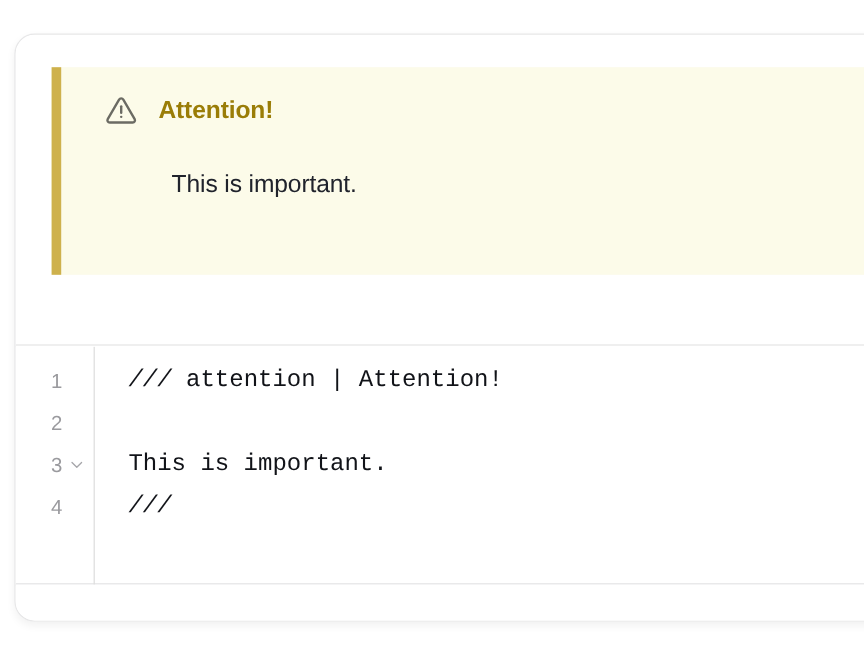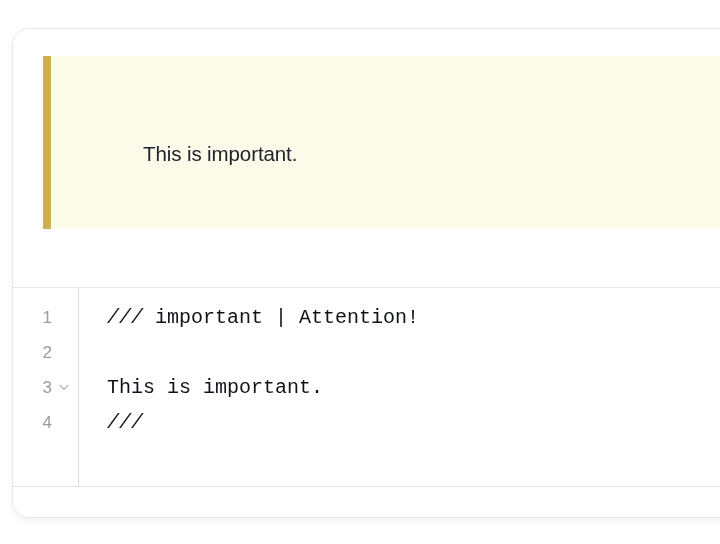--- a/index.html
+++ b/index.html
@@ -177,20 +177,30 @@
 <body>
 
 <div id="stage">
 
   <div class="card">
 
     <div class="preview">
 
       <div class="admonition">
 
+        <div class="adm-head">
+          <span class="adm-icon">
+            <svg class="adm-icon" viewBox="0 0 24 24" fill="none" stroke="#6b6b63" stroke-width="1.7" stroke-linecap="round" stroke-linejoin="round" aria-hidden="true">
+              <path d="M12 3.4c.63 0 1.2.34 1.52.88l8.1 13.9c.63 1.08-.14 2.42-1.4 2.42H3.78c-1.26 0-2.03-1.34-1.4-2.42l8.1-13.9c.32-.54.89-.88 1.52-.88z"></path>
+              <path d="M12 9.1v4.6"></path>
+              <path d="M12 16.6h.012"></path>
+            </svg>
+          </span>
+          <span class="adm-title">Attention!</span>
+        </div>
 
         <div class="adm-body">This is important.</div>
       </div>
     </div>
 
     <div class="editor">
 
       <div class="gutter">
         <div class="gutter-row">
           <span class="ln">1</span>
@@ -205,21 +215,21 @@
               <path d="M1 1.4 L5 5.4 L9 1.4"></path>
             </svg>
           </span>
         </div>
         <div class="gutter-row">
           <span class="ln">4</span>
         </div>
       </div>
 
       <div class="code-area">
-        <div class="code-row"><span class="tok-fence">///</span><span> important | Attention!</span></div>
+        <div class="code-row"><span class="tok-fence">///</span><span> attention | Attention!</span></div>
         <div class="code-row"><span class="tok-fence"></span><span></span></div>
         <div class="code-row"><span class="tok-fence"></span><span>This is important.</span></div>
         <div class="code-row"><span class="tok-fence">///</span><span></span></div>
       </div>
     </div>
 
     <div class="card-footer"></div>
   </div>
 </div>
 

